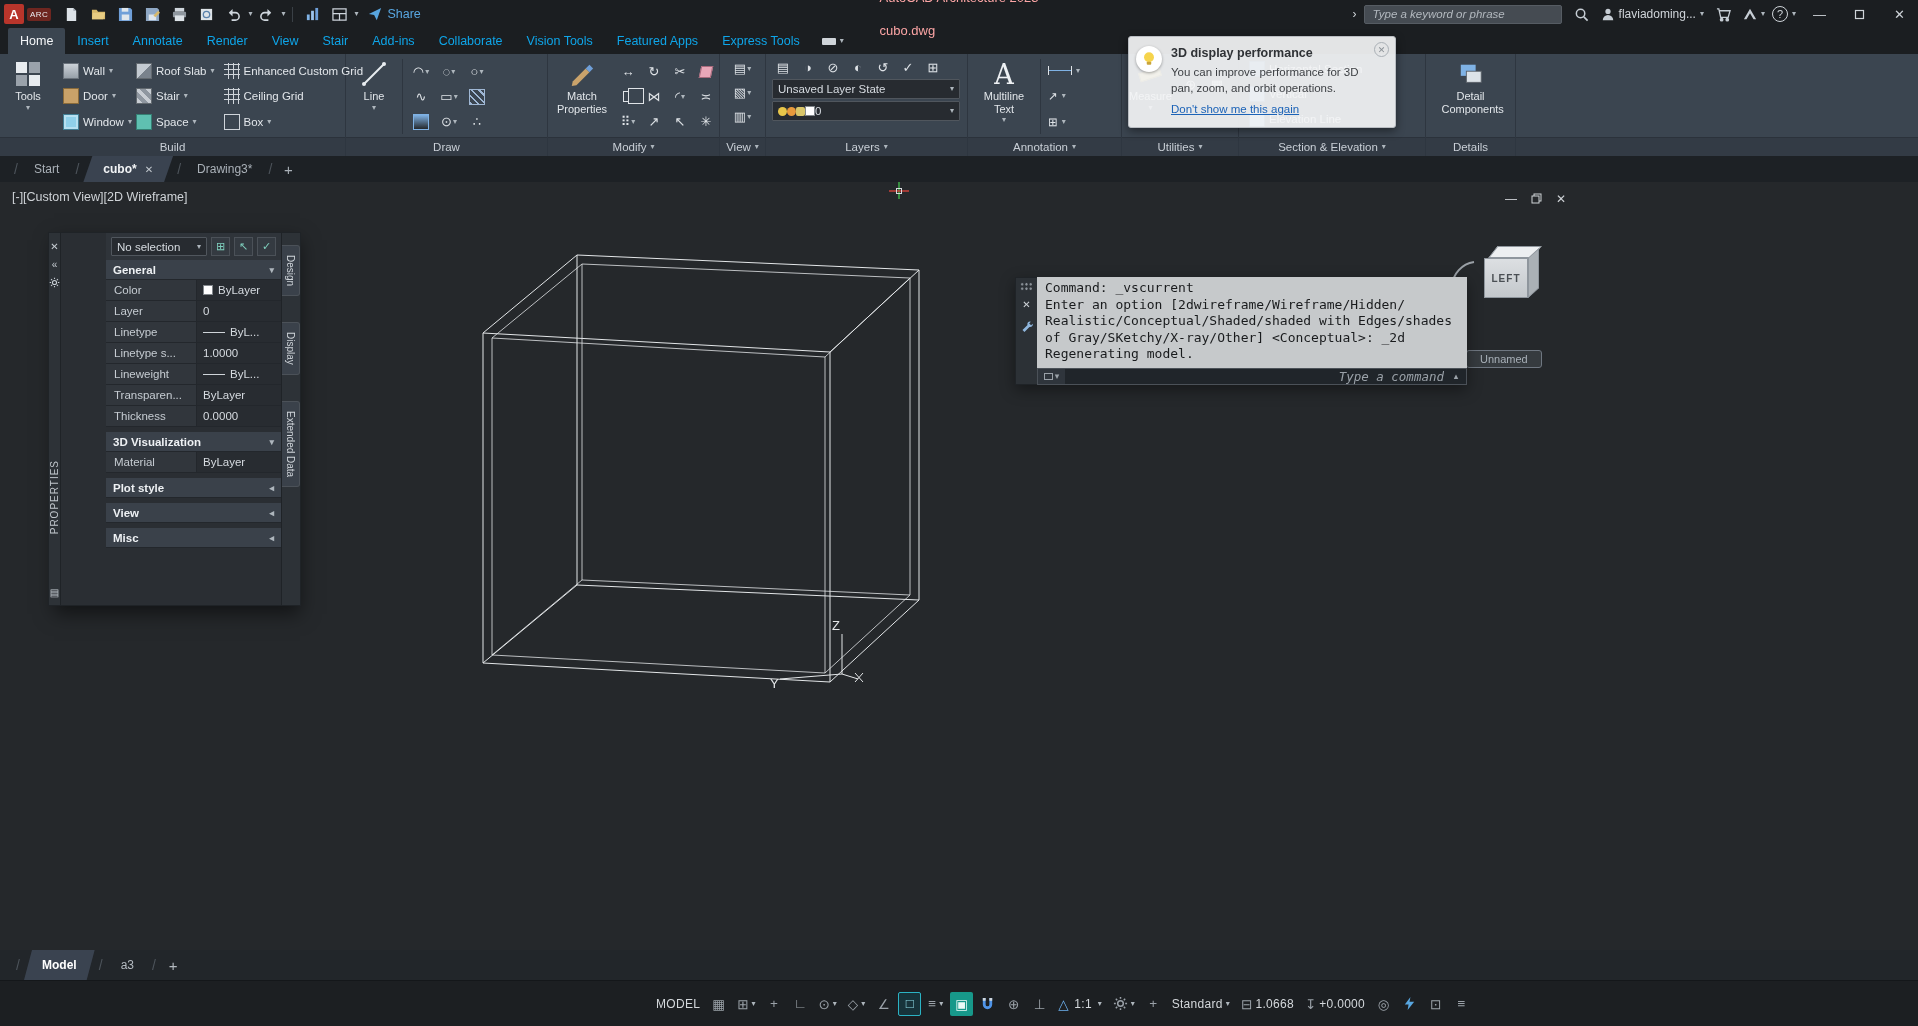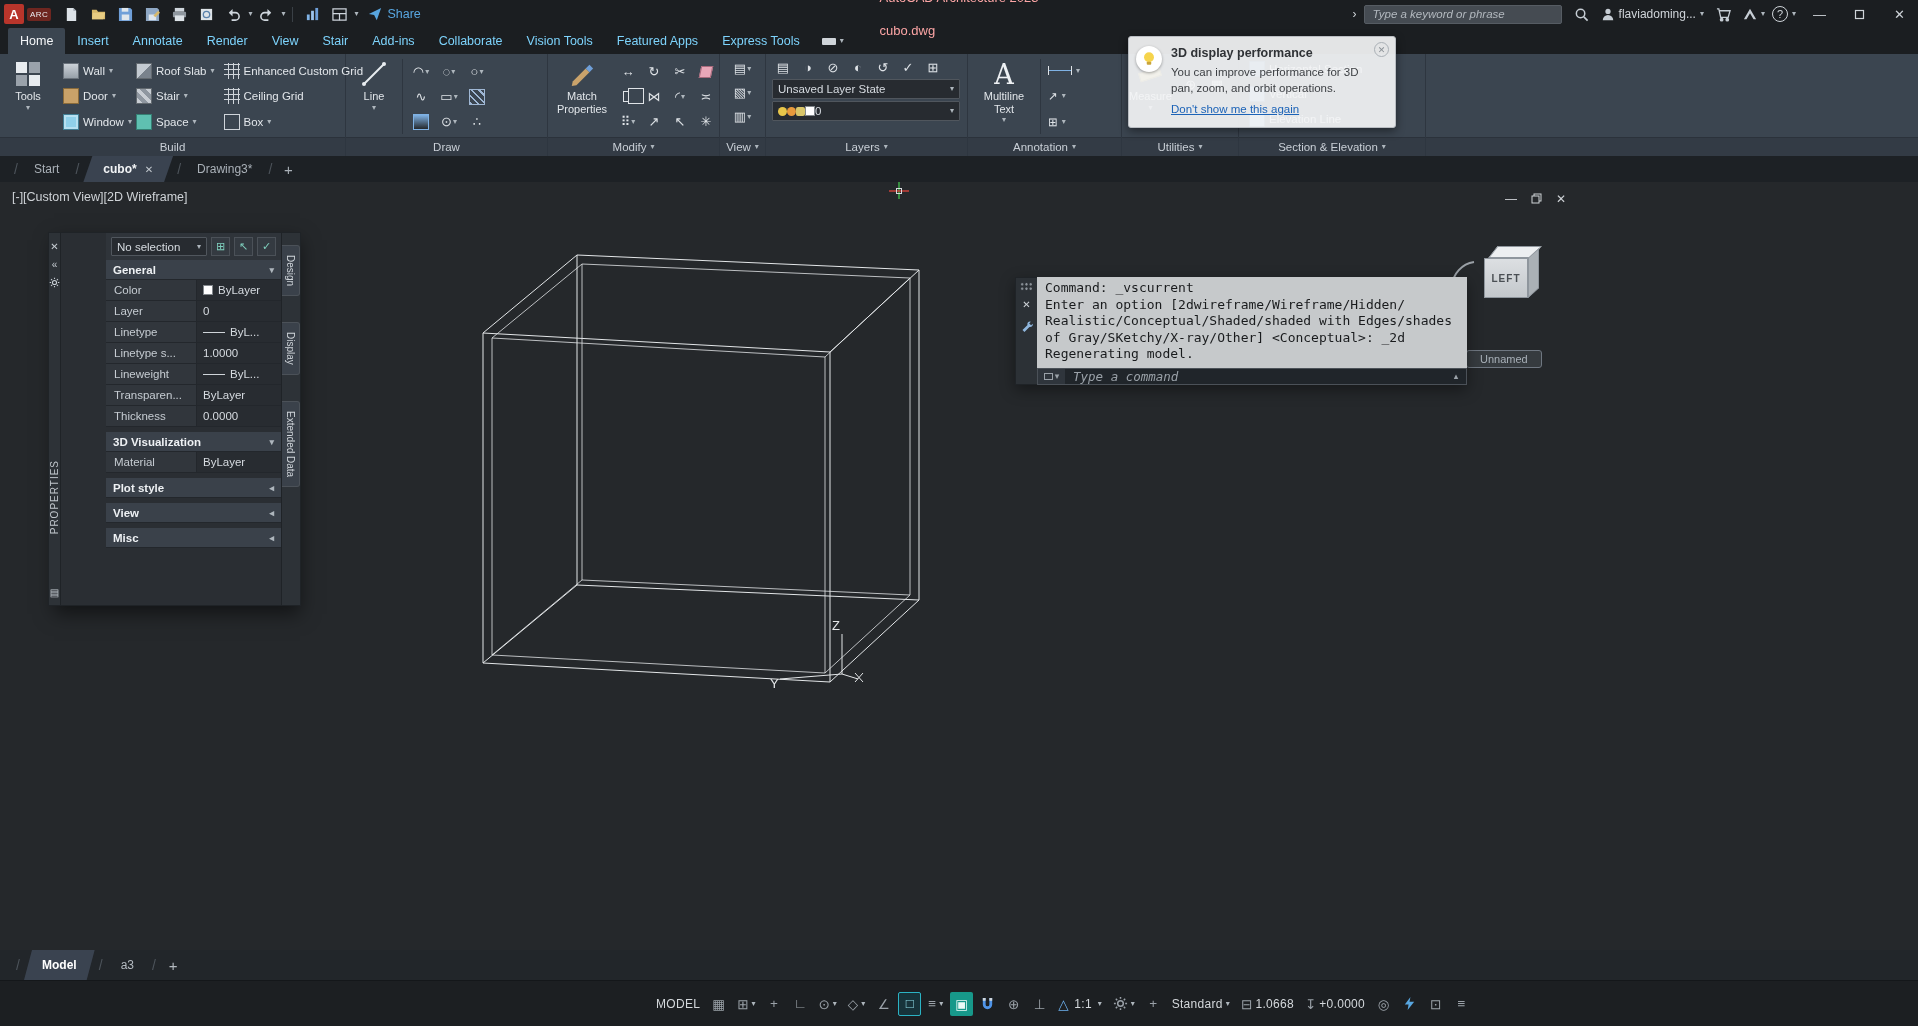--- a/index.html
+++ b/index.html
@@ -22,21 +22,21 @@
   .tb-right{position:absolute;right:0;top:0;height:28px;display:flex;align-items:center;gap:7px;padding-right:2px;}
   .search{display:flex;align-items:center;background:#454b52;border:1px solid #565c63;height:19px;width:198px;border-radius:2px;padding:0 6px;}
   .search input{flex:1;background:transparent;border:none;outline:none;color:#c7ccd1;font-style:italic;font-size:11.5px;font-family:"Liberation Sans",sans-serif;}
   .search input::placeholder{color:#b3b9bf;font-style:italic;}
   .tbtxt{color:#cfd4d9;font-size:12px;display:flex;align-items:center;gap:4px;}
   .wbtn{width:33px;height:28px;display:flex;align-items:center;justify-content:center;color:#cfd4d9;font-size:13px;}
   .helpq{width:16px;height:16px;border:1px solid #cfd4d9;border-radius:50%;display:flex;align-items:center;justify-content:center;font-size:11px;color:#cfd4d9;}
 
   
   .tabrow{position:absolute;top:28px;left:0;right:0;height:26px;background:#1b1e21;display:flex;align-items:stretch;padding-left:8px;z-index:60;}
-  .rtab{padding:0 12px;font-size:12.5px;color:#7dd3fc;display:flex;align-items:center;}
+  .rtab{padding:0 12px;font-size:12.5px;color:#0ea5e9;display:flex;align-items:center;}
   .rtab.active{background:#3b4550;color:#f4f6f8;border-radius:2px 2px 0 0;}
   .rtab-menu{display:flex;align-items:center;gap:4px;padding:0 10px;}
   .rtab-menu .bar{width:14px;height:7px;background:#cfd4d9;border-radius:1px;}
 
   
   .ribbon{position:absolute;top:54px;left:0;right:0;height:102px;background:#3b4550;display:flex;align-items:stretch;z-index:55;}
   .panel{position:relative;display:flex;flex-direction:column;border-right:1px solid #2e3640;flex:none;}
   .panel-body{flex:1;display:flex;gap:5px;padding:3px 5px 1px;align-items:stretch;}
   .panel-label{height:19px;background:#333b45;color:#c9cfd6;font-size:11.5px;display:flex;align-items:center;justify-content:center;gap:4px;border-top:1px solid #2b323b;white-space:nowrap;}
   .pfill{flex:1;border-right:none;}
@@ -122,21 +122,21 @@
 
   
   .cmd{position:absolute;left:1015px;top:95px;width:452px;display:flex;z-index:30;box-shadow:0 5px 14px rgba(0,0,0,.4);}
   .cmd-left{width:22px;background:#2c3136;display:flex;flex-direction:column;align-items:center;padding-top:4px;gap:8px;border:1px solid #1f2327;border-right:none;color:#cfd4d9;}
   .grip{width:13px;height:9px;background-image:radial-gradient(#8f969d 1px,transparent 1.3px);background-size:4.3px 4.5px;}
   .cmd-right{flex:1;display:flex;flex-direction:column;}
   .cmd-hist{background:#c6c9cb;color:#191b1d;font-family:"DejaVu Sans Mono",monospace;font-size:13px;line-height:16.6px;padding:3px 8px 5px;white-space:pre;}
   .cmd-input{height:17px;background:#20252a;border:1px solid #4b5158;display:flex;align-items:center;}
   .cmd-btn{width:27px;height:100%;background:#2f353c;display:flex;align-items:center;justify-content:center;gap:2px;color:#9aa1a8;font-size:9px;flex:none;}
   .cmd-btn .sq{width:9px;height:7px;border:1px solid #9aa1a8;}
-  .cmd-field{flex:1;background:transparent;border:none;outline:none;color:#9aa1a8;font-style:italic;font-size:12.5px;font-family:"DejaVu Sans Mono",monospace;padding-left:8px;}
+  .cmd-field{flex:1;background:transparent;border:none;outline:none;color:#9aa1a8;font-style:italic;font-size:12.5px;font-family:"DejaVu Sans Mono",monospace;padding-left:8px;text-align:right;}
   .cmd-field::placeholder{color:#9aa1a8;font-style:italic;}
   .cmd-up{width:20px;color:#9aa1a8;font-size:9px;text-align:center;flex:none;}
 
   
   .vc{position:absolute;left:1444px;top:60px;width:130px;height:104px;z-index:20;}
   .vc-f{position:absolute;left:40px;top:16px;width:44px;height:40px;background:linear-gradient(#dcdfe2,#c4c8cc);border:1px solid #8f969d;display:flex;align-items:center;justify-content:center;font-size:10px;font-weight:bold;color:#4a4f54;letter-spacing:1px;}
   .vc-t{position:absolute;left:49px;top:4px;width:44px;height:12px;background:#edeff1;border:1px solid #8f969d;transform:skewX(-38deg);}
   .vc-r{position:absolute;left:84px;top:11px;width:11px;height:40px;background:#aab0b5;border:1px solid #8f969d;transform:skewY(-42deg);}
   .ucs-pill{position:absolute;left:1466px;top:168px;padding:2px 13px;border:1px solid #6f7781;border-radius:3px;background:rgba(125,135,145,.20);color:#a8b0b8;font-size:11px;z-index:20;}
 
@@ -561,20 +561,36 @@
             <span class="mi mi-sec3"></span>
             <span>Elevation Line</span>
           </div>
       </div>
       <div class="panel-label">
           <span>Section &amp; Elevation</span>
           <span class="c8">▾</span>
         </div>
     </div>
 
+    <div class="panel" style="width:90px">
+      <div class="panel-body" style="justify-content:center">
+        <div class="bigbtn">
+          <span class="bigicon">
+              <svg width="26" height="26" viewBox="0 0 28 28">
+                <rect x="3" y="4" width="16" height="12" fill="#7fb2e5"></rect>
+                <rect x="9" y="11" width="16" height="12" fill="#dde3e8" stroke="#5a6168"></rect>
+              </svg>
+            </span>
+          <span class="blabel">Detail Components</span>
+        </div>
+      </div>
+      <div class="panel-label">
+          <span>Details</span>
+        </div>
+    </div>
 
     <div class="panel pfill">
         <div class="panel-body"></div>
         <div class="panel-label"></div>
       </div>
   </div>
 
   <div class="popup">
     <div class="bulb-wrap">
       <svg width="18" height="18" viewBox="0 0 20 20">

